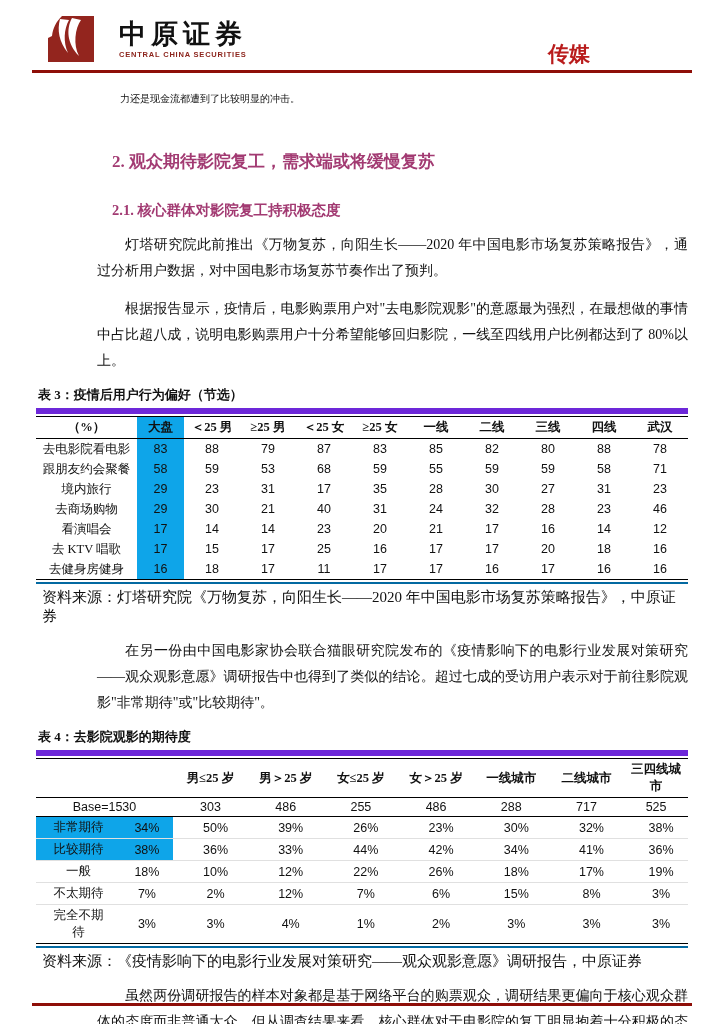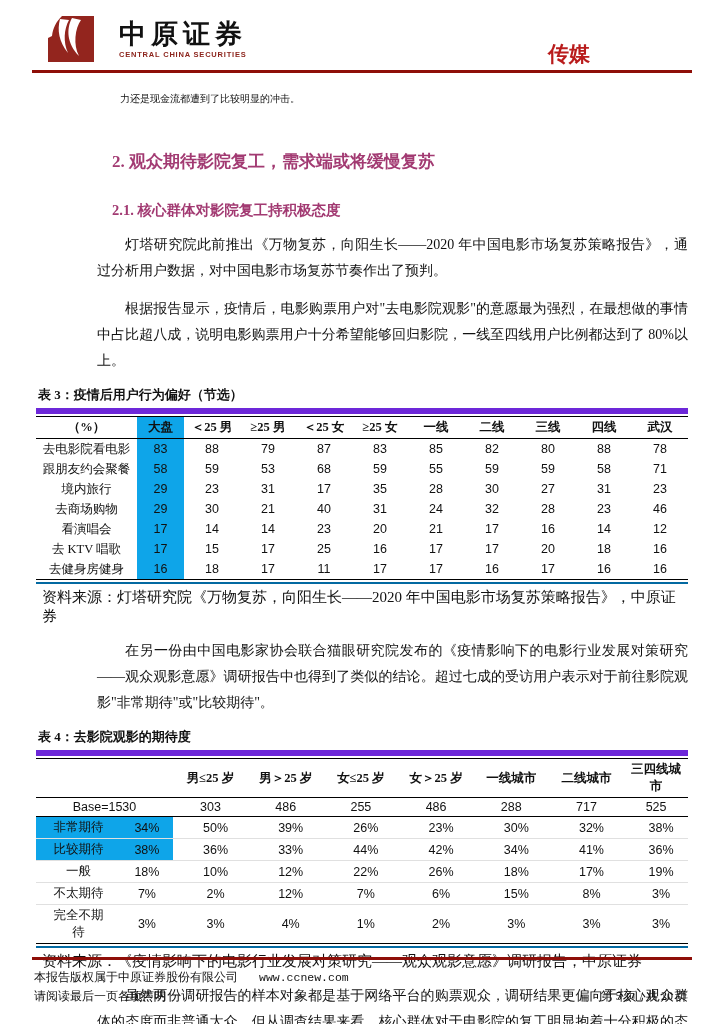--- a/index.html
+++ b/index.html
@@ -305,25 +305,15 @@
           </tbody>
         </table>
       <div class="tsource">资料来源：《疫情影响下的电影行业发展对策研究——观众观影意愿》调研报告，中原证券</div>
     </div>
 
     <p class="para">虽然两份调研报告的样本对象都是基于网络平台的购票观众，调研结果更偏向于核心观众群体的态度而非普通大众，但从调查结果来看，核心群体对于电影院的复工明显抱着十分积极的态度。</p>
   </div>
 
   <div class="ftr">
     <div class="rule-red"></div>
-    <div class="ftr-row">
-      <div class="ftr-left">
-        <div>
-          <span>本报告版权属于中原证券股份有限公司</span>
-          <span class="url">www.ccnew.com</span>
-        </div>
-        <div>请阅读最后一页各项声明</div>
-      </div>
-      <div class="ftr-page">第 5 页  /  共 20 页</div>
-    </div>
   </div>
 
 </div>
 
 </body></html>

